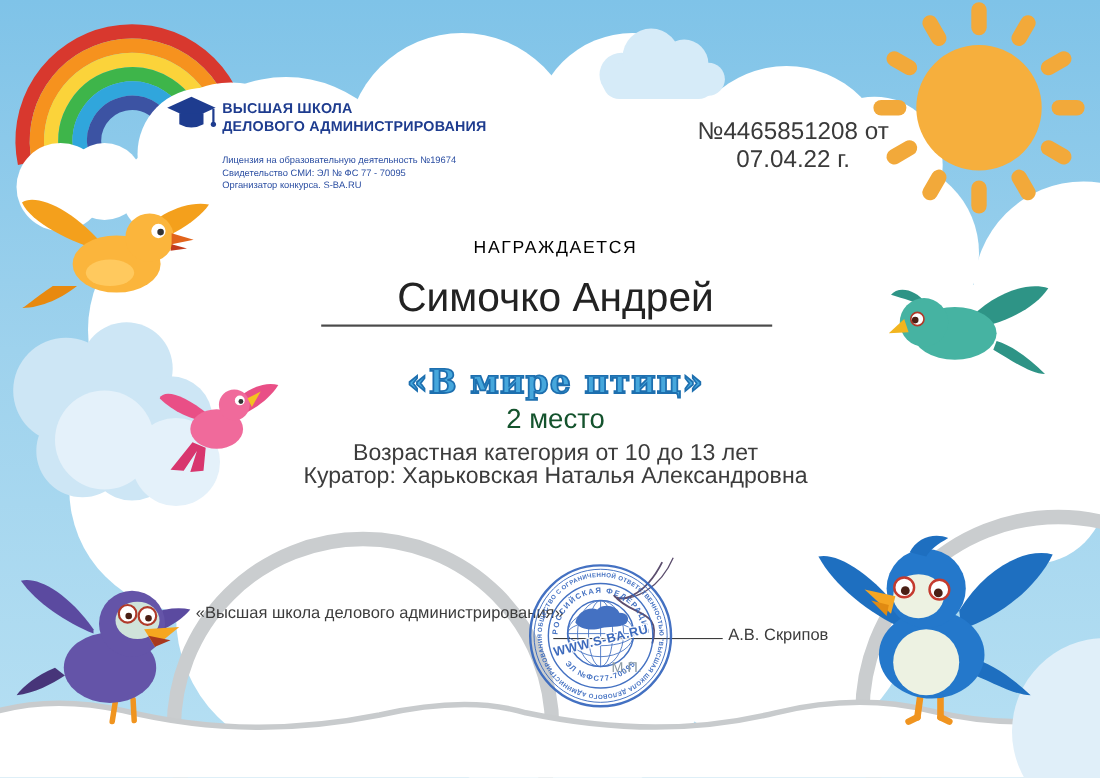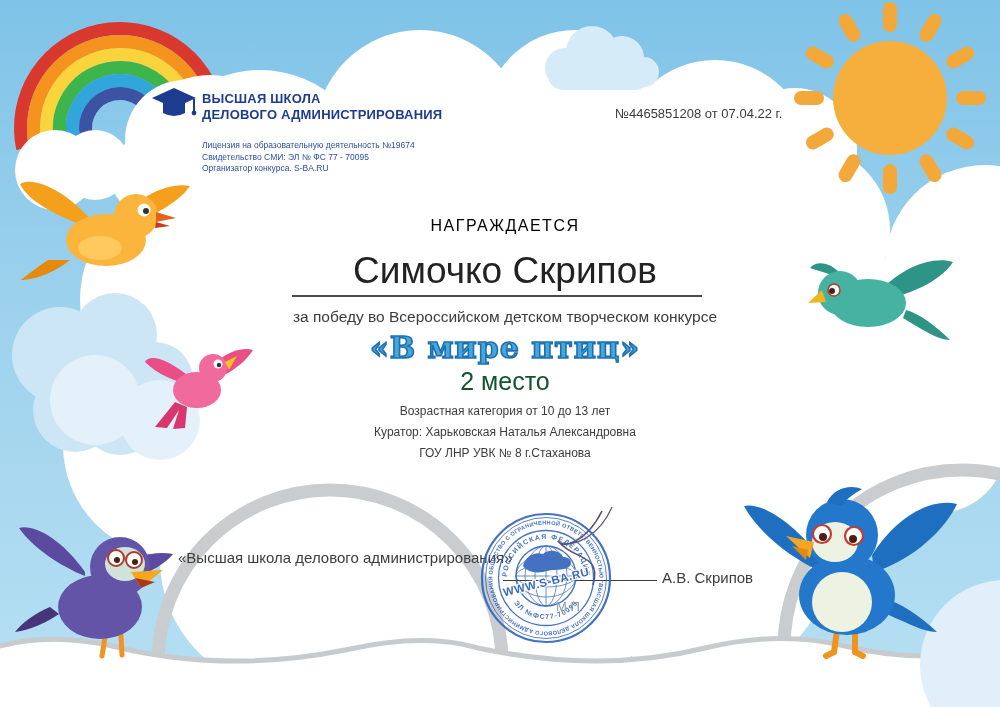--- a/index.html
+++ b/index.html
@@ -6,34 +6,34 @@
   .stage{position:relative;width:1000px;height:707px;overflow:hidden;
          font-family:"Liberation Sans",sans-serif;background:#8CC8EA;}
   .abs{position:absolute;}
   svg{display:block;}
   
   #bg{position:absolute;left:0;top:0;}
   
   .org-name{position:absolute;left:202px;top:91px;color:#1E3C8F;font-weight:bold;
             font-size:13px;line-height:15.5px;letter-spacing:.2px;}
   .org-small{position:absolute;left:202px;top:140px;color:#2B4EA2;font-size:8.5px;line-height:11.5px;}
-  .cert-number{position:absolute;left:615px;top:106px;width:212px;text-align:left;
-               color:#3A3A3A;font-size:13px;}
+  .cert-number{position:absolute;left:615px;top:106px;width:212px;text-align:center;
+               color:#3A3A3A;font-size:22px;}
   
   .col{position:absolute;left:155px;width:700px;text-align:center;color:#3C3C3C;}
   .title{top:141px;font-family:"DejaVu Serif",serif;font-weight:bold;font-size:61px;
          letter-spacing:3px;color:#46A7DC;-webkit-text-stroke:2px #1D6FAF;}
   .awarded{top:217px;font-size:16px;letter-spacing:1.5px;color:#000000;}
   .name{top:250px;font-size:37px;color:#222;}
   .underline{position:absolute;left:292px;top:295px;width:410px;border-bottom:2px solid #4a4a4a;}
   .reason{top:308px;font-size:15.5px;}
   .contest{top:330px;font-family:"DejaVu Serif",serif;font-weight:bold;font-size:30px;
            letter-spacing:1px;color:#46A7DC;-webkit-text-stroke:1.6px #1D6FAF;}
   .place{top:367px;font-size:25px;color:#14532d;}
-  .details{top:401px;font-size:12px;line-height:21px;}
+  .details{top:401px;font-size:21px;line-height:21px;}
   
   .editor{position:absolute;left:178px;top:548px;font-size:15px;line-height:20px;color:#3C3C3C;}
   .sig-line{position:absolute;left:503px;top:580px;width:154px;border-top:1.5px solid #3c3c3c;}
   .signer{position:absolute;left:662px;top:569px;font-size:15px;color:#3C3C3C;}
   .mp{position:absolute;left:556px;top:599px;font-size:13px;color:#8B9AA3;}
   .stamp-wrap{position:absolute;left:479px;top:511px;opacity:.92;}
 </style>
 </head>
 <body>
 
@@ -147,29 +147,27 @@
     <div>ДЕЛОВОГО АДМИНИСТРИРОВАНИЯ</div>
   </div>
   <div class="org-small">
     <div>Лицензия на образовательную деятельность №19674</div>
     <div>Свидетельство СМИ: ЭЛ № ФС 77 - 70095</div>
     <div>Организатор конкурса. S-BA.RU</div>
   </div>
   <div class="cert-number">№4465851208 от 07.04.22 г.</div>
 
   <div class="col awarded abs">НАГРАЖДАЕТСЯ</div>
-  <div class="col name abs">Симочко Скрипов</div>
+  <div class="col name abs">Симочко Андрей</div>
   <div class="underline"></div>
-  <div class="col reason abs">за победу во Всероссийском детском творческом конкурсе</div>
   <div class="col contest abs">«В мире птиц»</div>
   <div class="col place abs">2 место</div>
   <div class="col details abs">
     <div>Возрастная категория от 10 до 13 лет</div>
     <div>Куратор: Харьковская Наталья Александровна</div>
-    <div>ГОУ ЛНР УВК № 8 г.Стаханова</div>
   </div>
 
   <div class="editor">
     <div>«Высшая школа делового администрирования»</div>
   </div>
   <div class="sig-line"></div>
   <div class="signer">А.В. Скрипов</div>
 
   <svg class="abs" style="left:540px;top:503px;" width="120" height="100" viewBox="0 0 120 100">
     <path d="M62,8 C46,40 22,46 18,38 C34,58 62,50 53,82" stroke="#5C4E6E" stroke-width="1.6" fill="none"></path>

